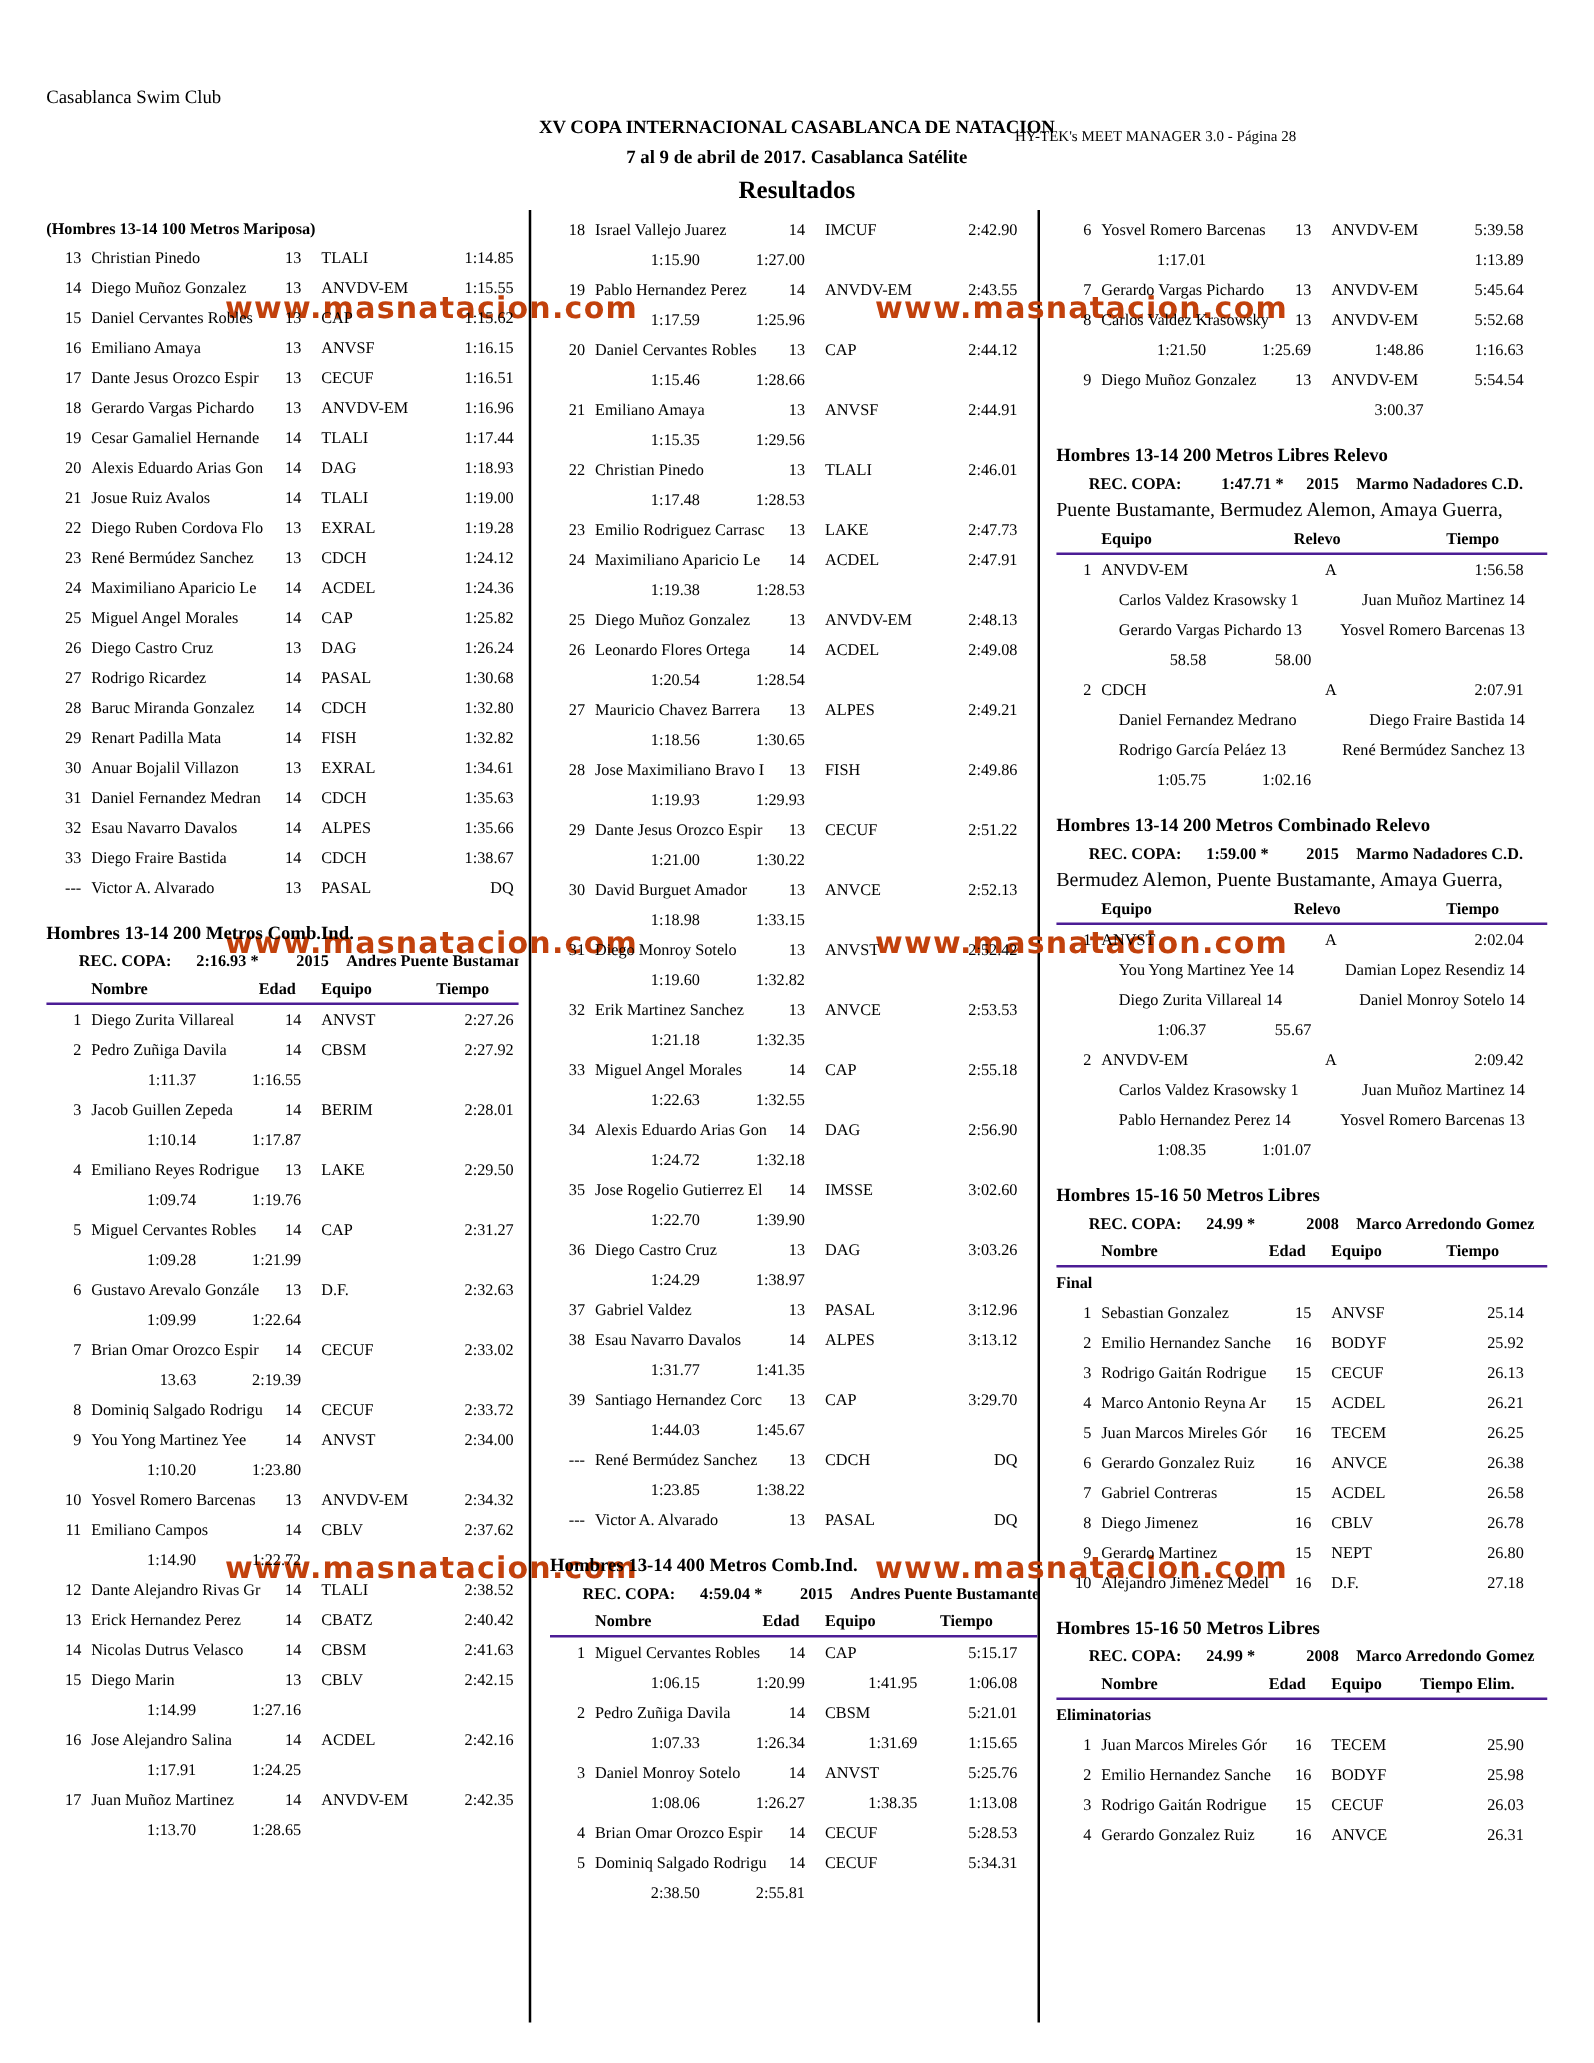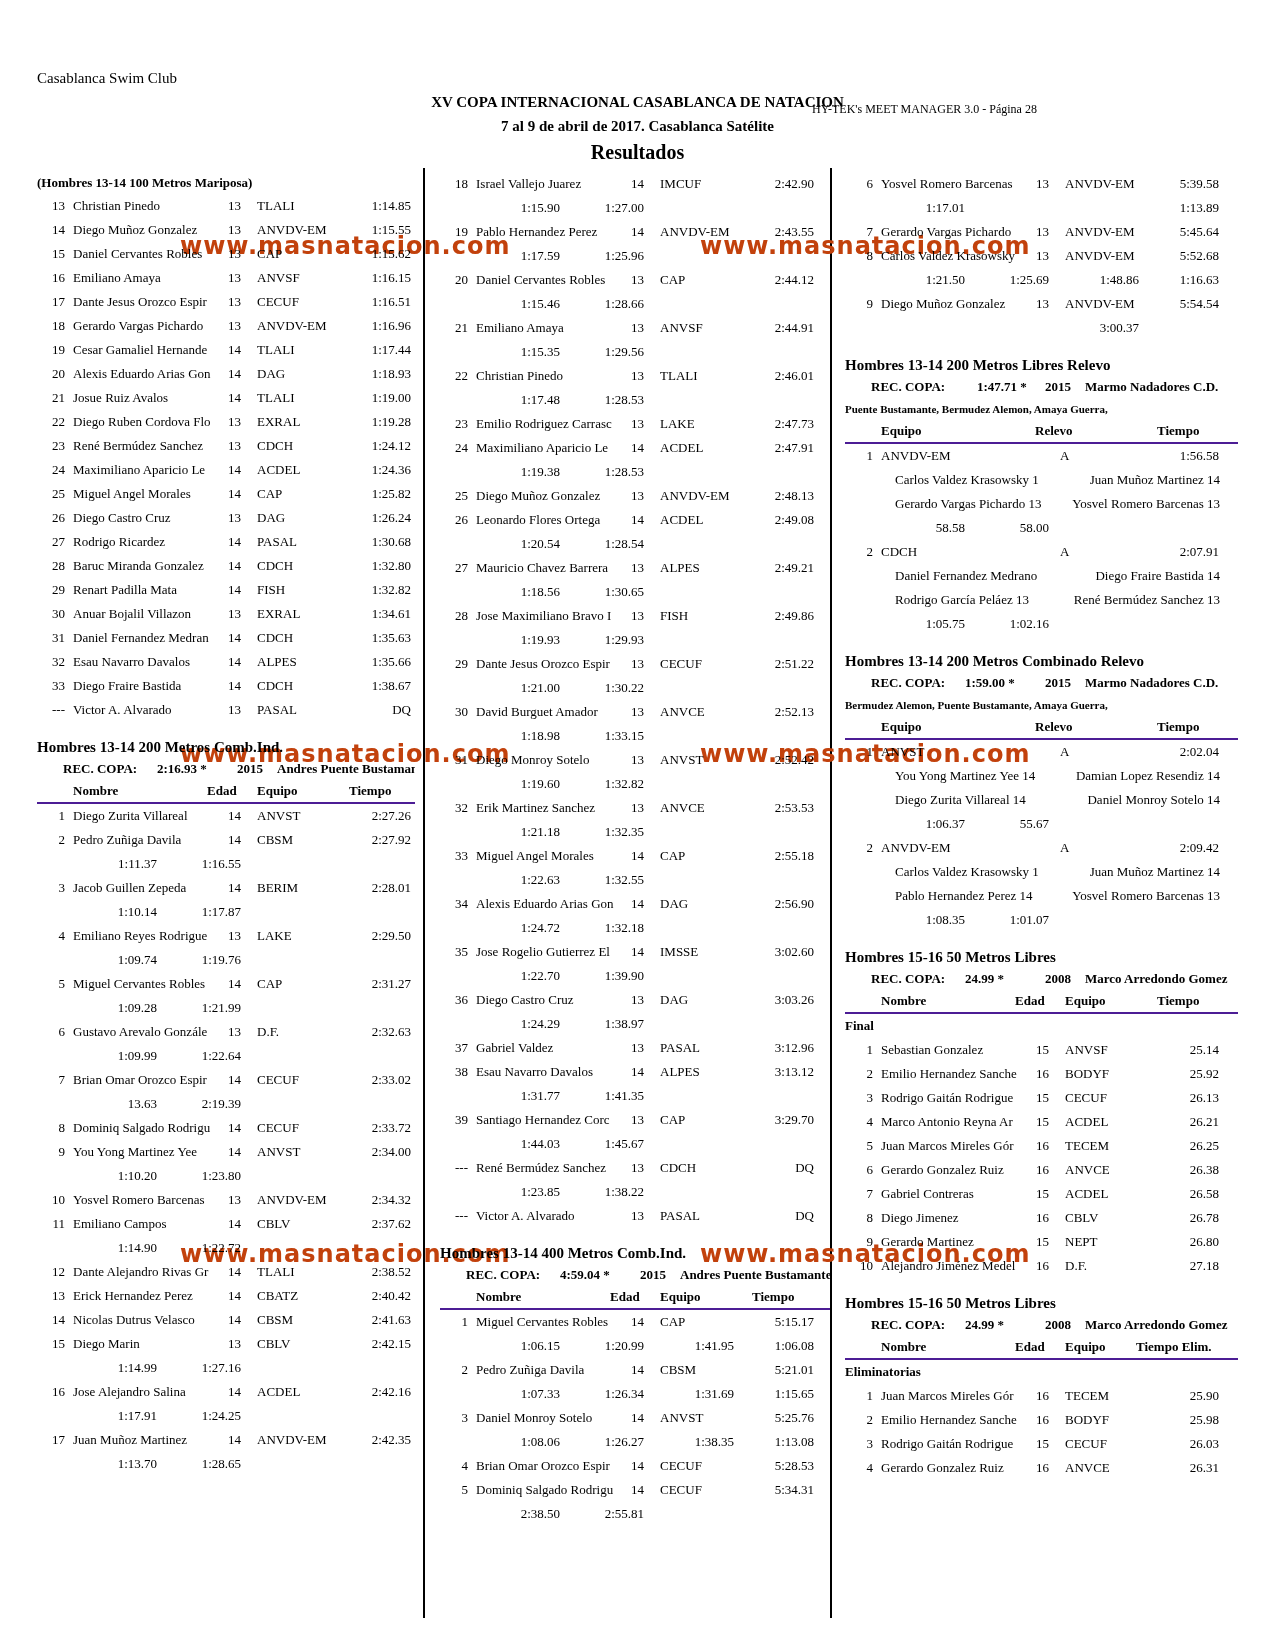--- a/index.html
+++ b/index.html
@@ -14,21 +14,21 @@
   .col { position:absolute; top:172px; overflow:hidden; }
   .col1 { left:37px; width:378px; }
   .col2 { left:440px; width:390px; }
   .col3 { left:845px; width:393px; }
   .row { position:relative; height:24px; line-height:24px; white-space:nowrap; font-size:13px; }
   .row span { position:absolute; top:0; }
   .ev-title { font-weight:bold; font-size:15px; height:22px; line-height:22px; white-space:nowrap; }
   .ev-title.paren { font-size:13px; }
   .rec { font-weight:bold; font-size:13px; white-space:nowrap; height:22px; line-height:22px; position:relative; }
   .rec span { position:absolute; top:0; }
-  .recnames { font-weight:bold; font-size:11px; white-space:nowrap; height:22px; line-height:22px; }
+  .recnames { font-weight:normal; font-size:16px; white-space:nowrap; height:22px; line-height:22px; }
   .colhdr { font-weight:bold; border-bottom:2px solid #4c1d95; height:22px; line-height:22px; position:relative; white-space:nowrap; }
   .colhdr span { position:absolute; top:0; }
   .sub { font-weight:bold; height:24px; line-height:24px; }
   .gap { height:14px; }
   .pl { left:4px; width:24px; text-align:right; }
   .nm { left:36px; width:146px; overflow:hidden; }
   .ag { left:184px; width:20px; text-align:right; }
   .tm { left:220px; width:90px; overflow:hidden; }
   .ti { left:300px; width:74px; text-align:right; }
   .s1 { left:60px; width:60px; text-align:right; }

